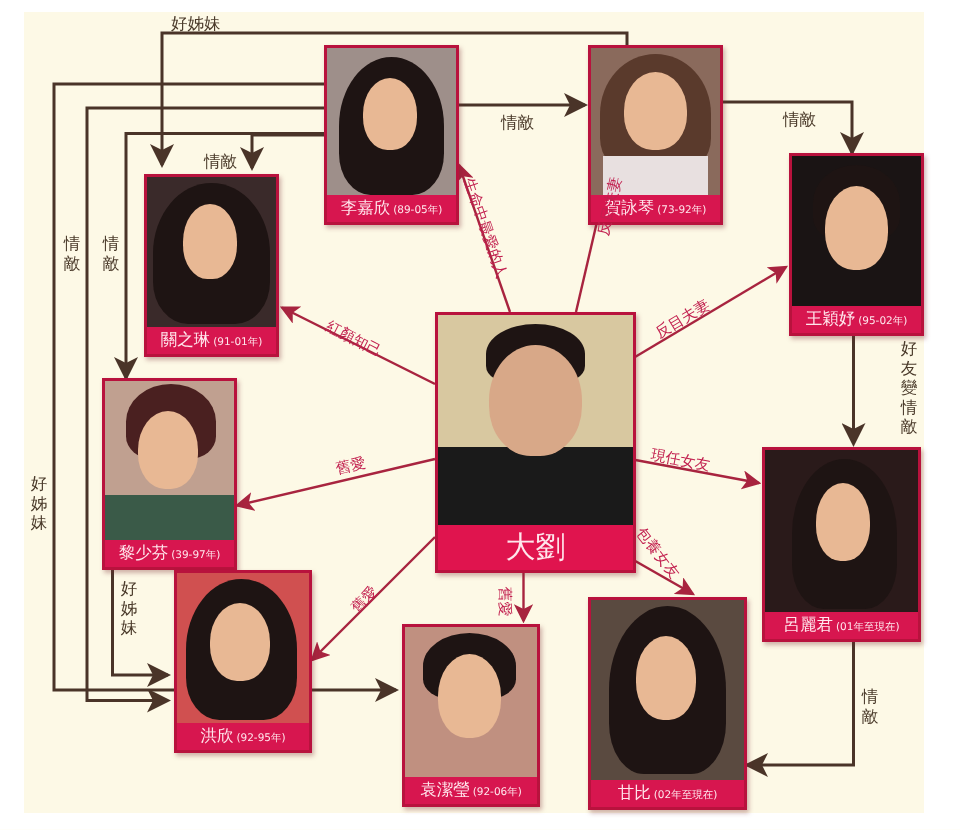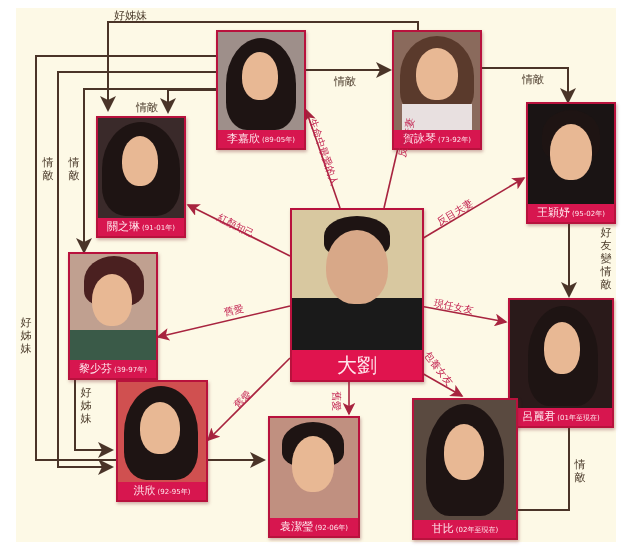--- a/index.html
+++ b/index.html
@@ -140,21 +140,21 @@
 </div>
 
 <div class="card" style="left:268px;top:416px;width:88px;height:118px;">
   <div class="photo" style="background:#c09080;">
     <div class="hair" style="left:12px;top:4px;width:62px;height:44px;"></div>
     <div class="face" style="left:22px;top:18px;width:42px;height:56px;"></div>
   </div>
   <div class="caption"><span>袁潔瑩</span><span class="yrs">(92-06年)</span></div>
 </div>
 
-<div class="card" style="left:412px;top:398px;width:102px;height:138px;">
+<div class="card" style="left:392px;top:398px;width:102px;height:138px;">
   <div class="photo" style="background:#5a4a40;">
     <div class="hair" style="left:12px;top:4px;width:78px;height:112px;"></div>
     <div class="face" style="left:30px;top:24px;width:40px;height:56px;"></div>
   </div>
   <div class="caption"><span>甘比</span><span class="yrs">(02年至現在)</span></div>
 </div>
 
 <span class="lbl" style="left:114px;top:8px;">好姊妹</span>
 <span class="lbl" style="left:334px;top:74px;">情敵</span>
 <span class="lbl" style="left:522px;top:72px;">情敵</span>

